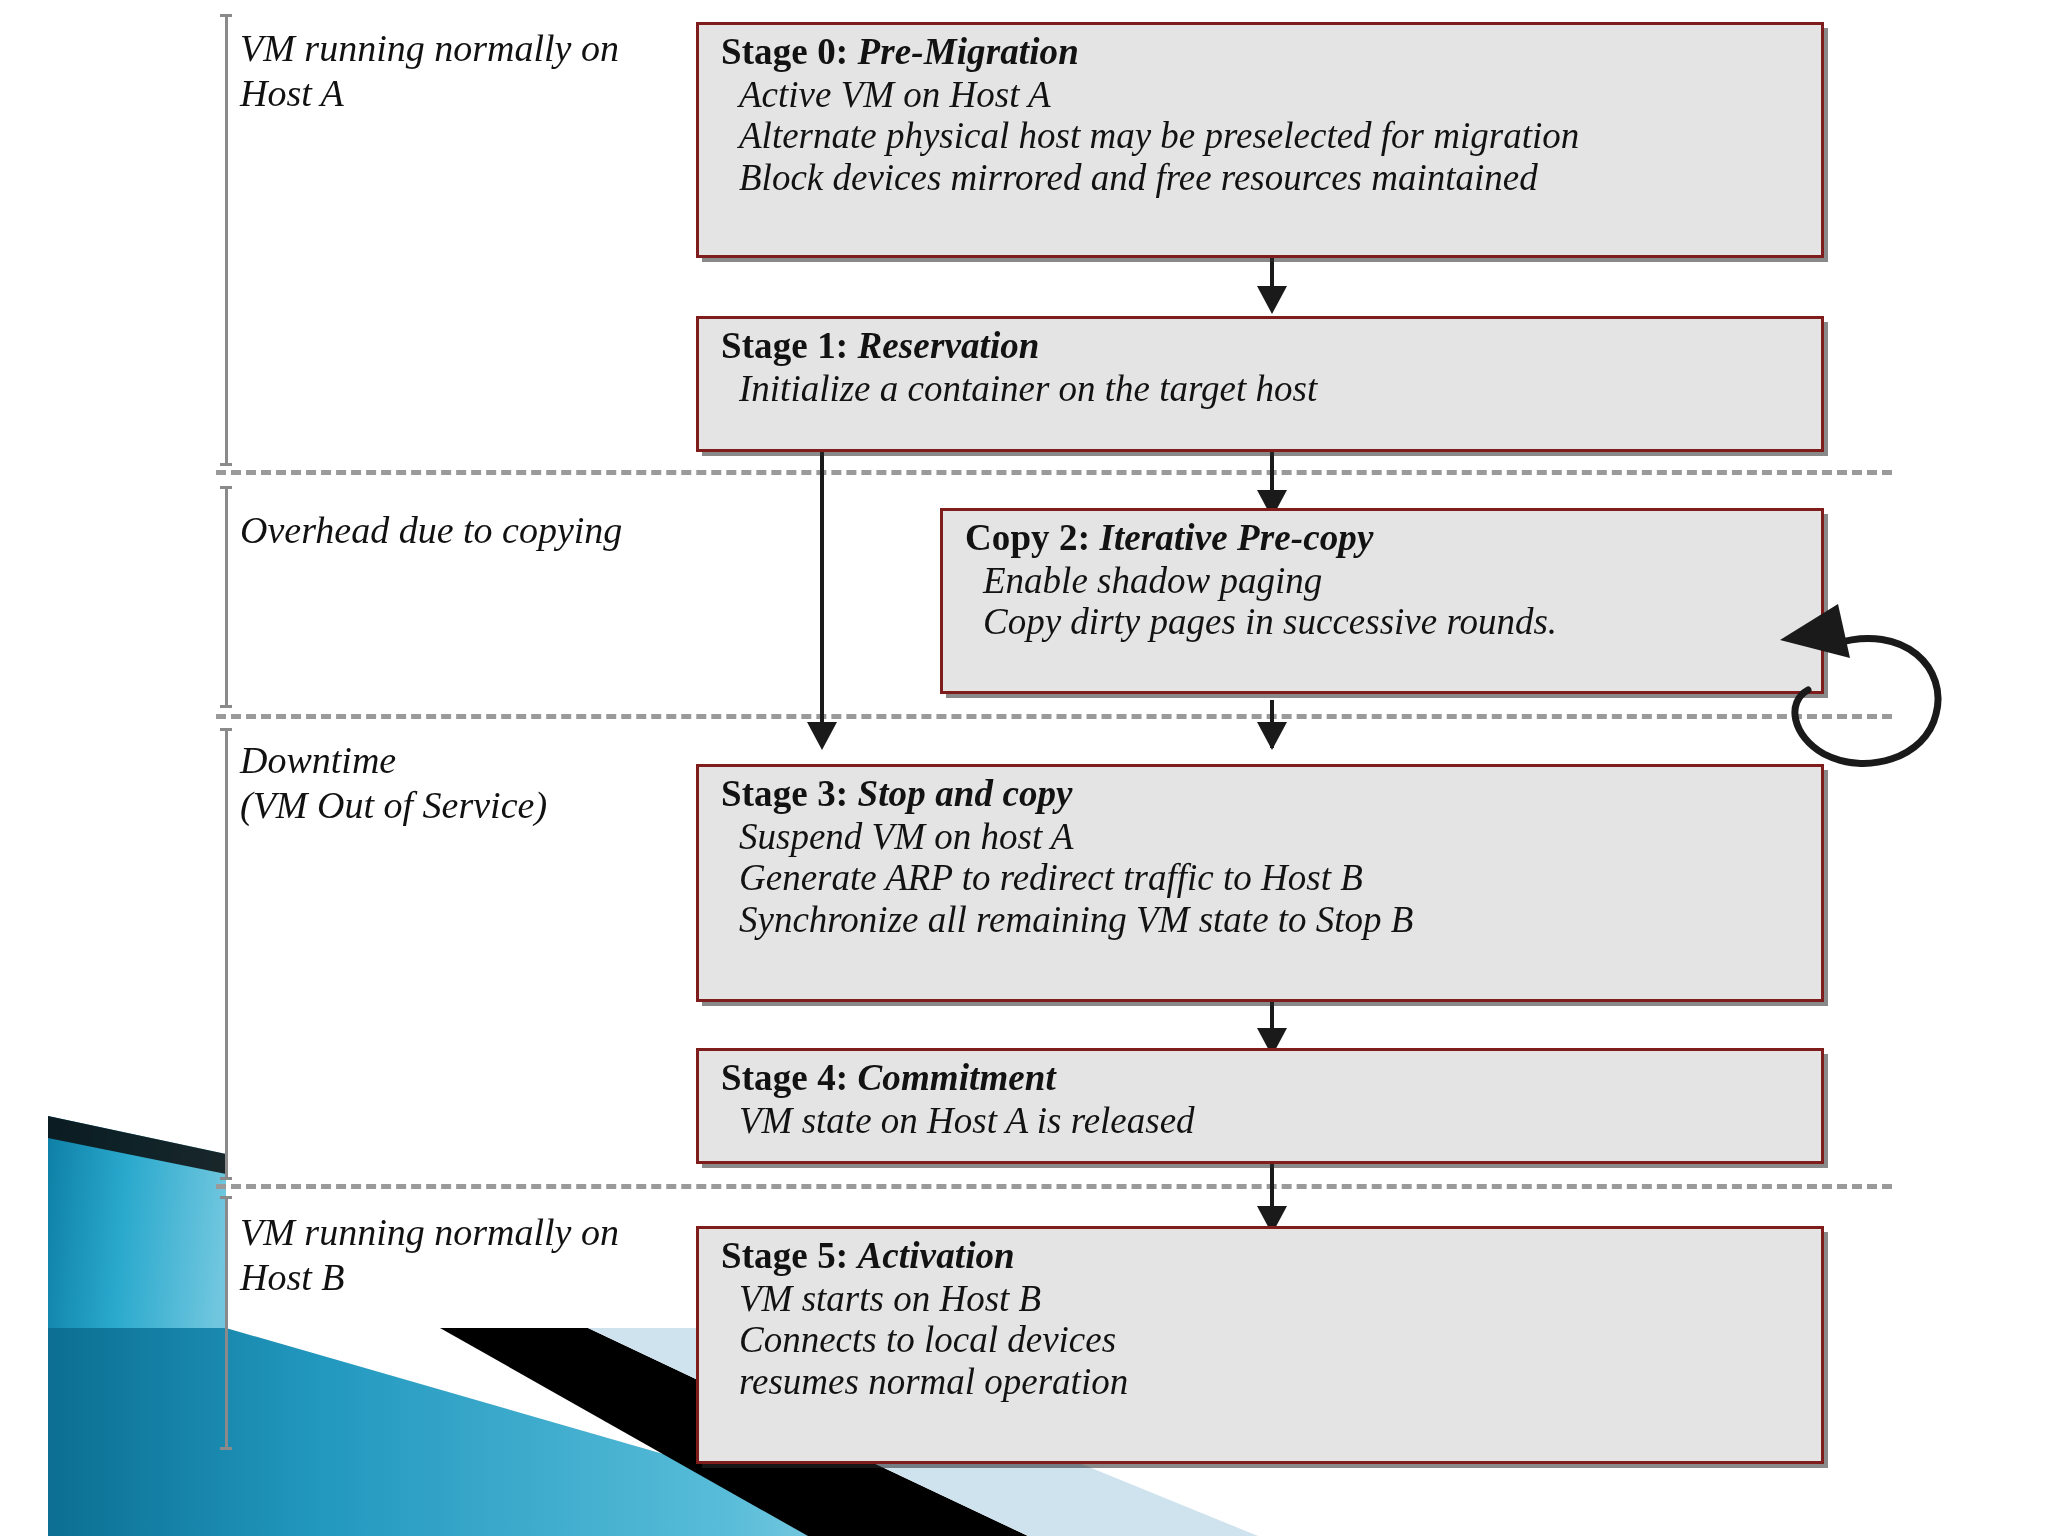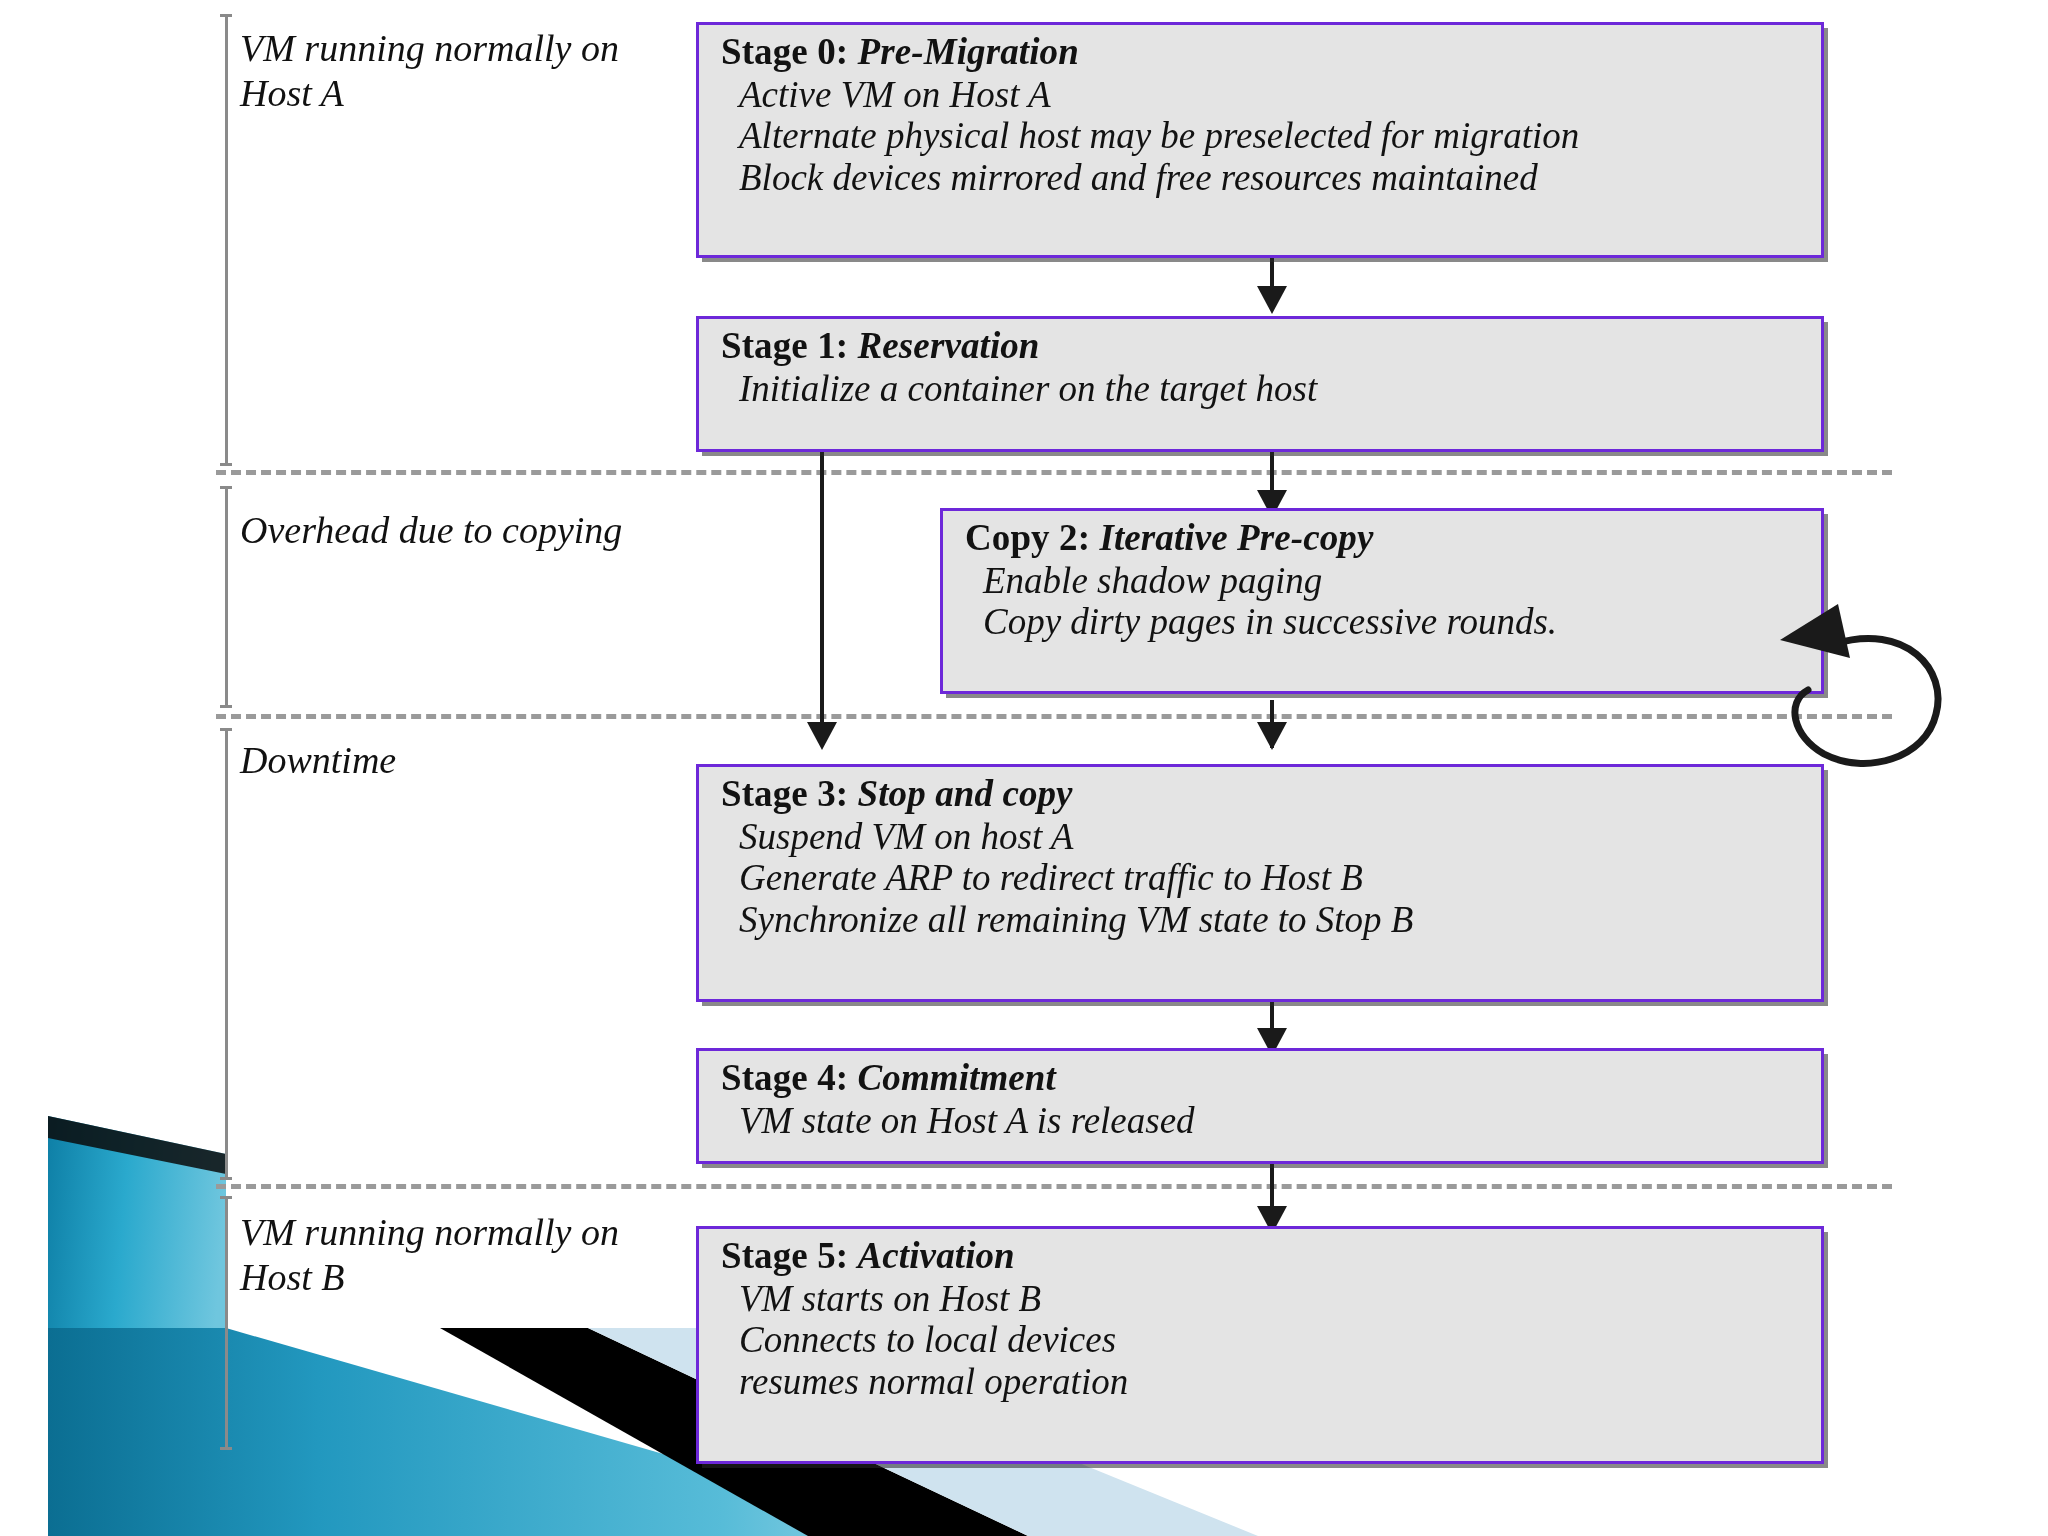--- a/index.html
+++ b/index.html
@@ -8,21 +8,21 @@
 
   #slide { position:relative; width:2048px; height:1536px; background:#ffffff; overflow:hidden;margin-left:48px; }
 
   
   .deco { position:absolute; left:0; bottom:0; width:1400px; height:420px; pointer-events:none; }
 
   
   .box{
     position:absolute;
     background:#e4e4e4;
-    border:3px solid #6d28d9;
+    border:3px solid #7f1d1d;
     box-shadow: 5px 5px 0 -1px rgba(40,40,40,0.55);
     padding:6px 0 8px 22px;
   }
   .box .title{
     font-size:37px; font-weight:bold; line-height:1.16; white-space:nowrap;
     color:#121212; letter-spacing:.1px;
   }
   .box .title i{ font-style:italic; }
   .box .line{
     font-size:37px; line-height:1.12; white-space:nowrap; color:#121212;
@@ -124,20 +124,21 @@
     <div>VM running normally on</div>
     <div>Host A</div>
   </div>
 
   <div class="sidelabel" style="left:192px; top:508px;">
     <div>Overhead due to copying</div>
   </div>
 
   <div class="sidelabel" style="left:192px; top:738px;">
     <div>Downtime</div>
+    <div>(VM Out of Service)</div>
   </div>
 
   <div class="sidelabel" style="left:192px; top:1210px;">
     <div>VM running normally on</div>
     <div>Host B</div>
   </div>
 
   <div class="vline" style="left:1222px; top:256px; height:54px;"></div>
   <div class="arrowhead" style="left:1209px; top:286px;"></div>
 

